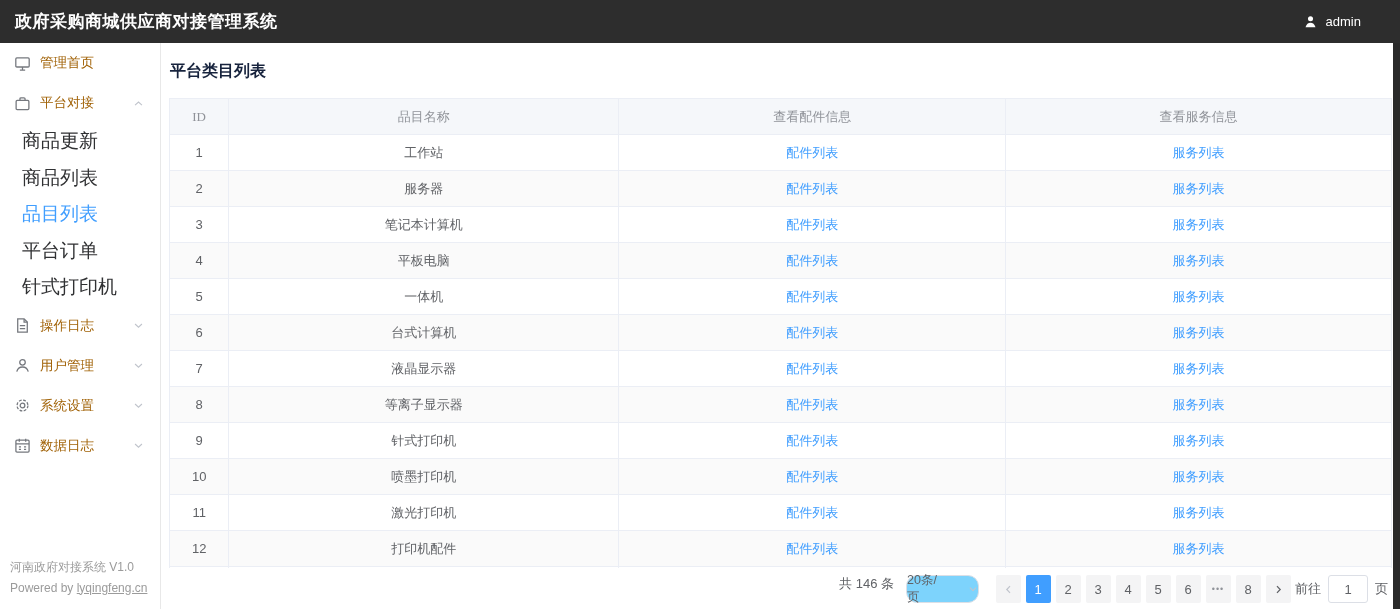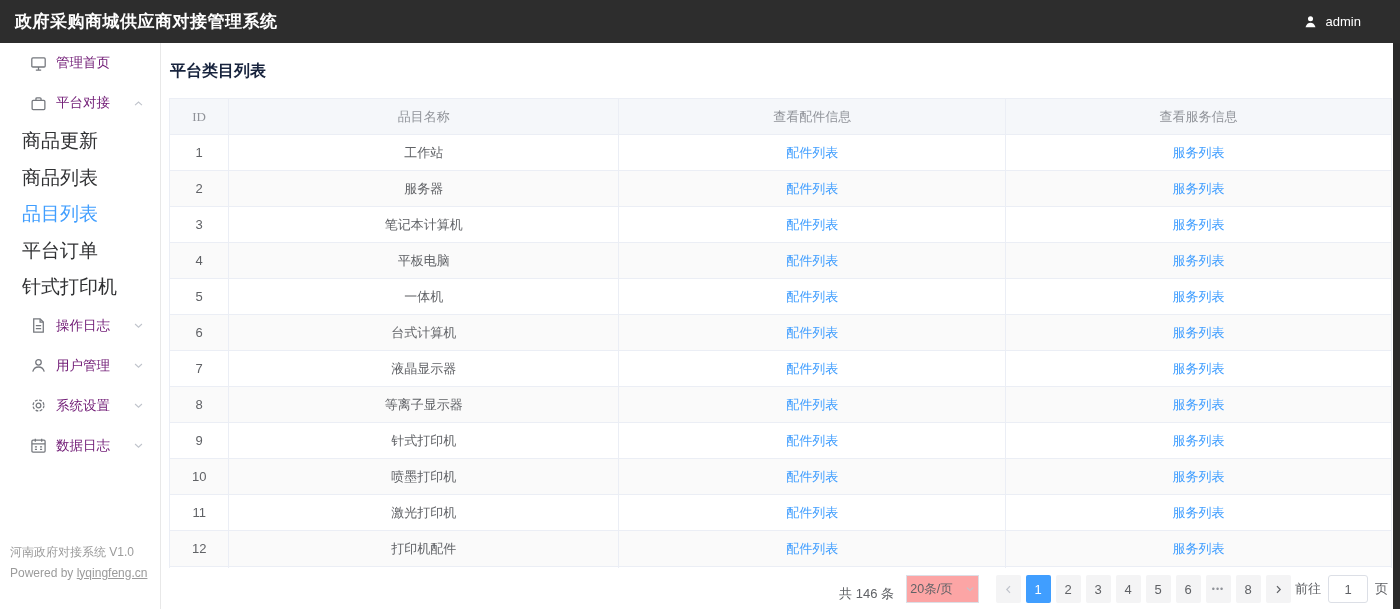--- a/index.html
+++ b/index.html
@@ -20,60 +20,60 @@
     display:flex; align-items:center; gap:8px; font-size:13px; cursor:pointer;
   }
   
   .app-body { display:flex; height:566px; }
   .sidebar {
     width:161px; flex-shrink:0; background:#fff;
     border-right:1px solid #e8e8e8; position:relative;
   }
   .menu-item {
     height:40px; display:flex; align-items:center;
-    padding:0 16px 0 30px; font-size:13.5px; color:#701a75; cursor:pointer;
+    padding:0 16px 0 14px; font-size:13.5px; color:#a16207; cursor:pointer;
   }
   .mi-icon { width:17px; height:17px; margin-right:9px; color:#75787e; flex-shrink:0; }
   .mi-icon svg { display:block; }
   .menu-chevron { margin-left:auto; color:#c0c4cc; display:flex; }
   .sub-item {
     height:36.5px; display:flex; align-items:center;
     padding-left:22px; font-size:19px; color:#303133; cursor:pointer;
   }
   .sub-item.active { color:#409eff; }
   .sidebar-footer {
-    position:absolute; left:10px; bottom:26px;
+    position:absolute; left:10px; bottom:11px;
     font-size:12px; color:#9b9b9b; line-height:1.7; white-space:nowrap;
   }
   .sidebar-footer a { color:#9b9b9b; text-decoration:underline; cursor:pointer; }
   
   .main { flex:1; padding:0 8px; background:#fff; position:relative; }
   .page-title { font-size:16px; font-weight:bold; color:#17233d; margin:18px 0 0 1px; }
   .table-wrap { margin-top:16px; height:470px; overflow:hidden; }
   table { width:100%; border-collapse:collapse; table-layout:fixed; }
   th {
     height:36px; background:#f5f7fa; color:#909399; font-weight:normal;
     font-size:13px; border:1px solid #ebeef5; padding:0;font-family:Liberation Serif, serif;
   }
   td {
     height:36px; text-align:center; font-size:13px; color:#606266;
     border:1px solid #ebeef5; padding:0; background:#fff;
   }
   tbody tr:nth-child(even) td { background:#fafafa; }
   .tlink { color:#409eff; text-decoration:none; cursor:pointer; }
   
   .pager-bar {
-    display:flex; align-items:flex-end; justify-content:flex-end;
+    display:flex; align-items:flex-start; justify-content:flex-end;
     margin-top:7px; padding-right:4px; font-size:13px; color:#606266;
   }
   .total { margin-right:12px; }
   .size-select {
-    width:73px; height:28px; border:1px solid #dcdfe6; border-radius:0;
-    display:flex; align-items:center; justify-content:center; gap:12px;
-    color:#606266; font-size:12.5px; margin-right:14px; cursor:pointer; background:#fca5a5;
+    width:73px; height:28px; border:1px solid #dcdfe6; border-radius:11px;
+    display:flex; align-items:center; justify-content:center; gap:21px;
+    color:#606266; font-size:12.5px; margin-right:14px; cursor:pointer; background:#7dd3fc;
   }
   .sel-arrow { color:#c0c4cc; display:flex; }
   .pg-btn {
     min-width:25px; height:28px; padding:0 4px; background:#f4f4f5;
     border-radius:2px; display:flex; align-items:center; justify-content:center;
     margin:0 2.5px; font-size:13px; color:#606266; cursor:pointer; user-select:none;
   }
   .pg-btn.active { background:#409eff; color:#fff; }
   .pg-btn.prev { color:#c0c4cc; }
   .pg-btn svg { display:block; }

